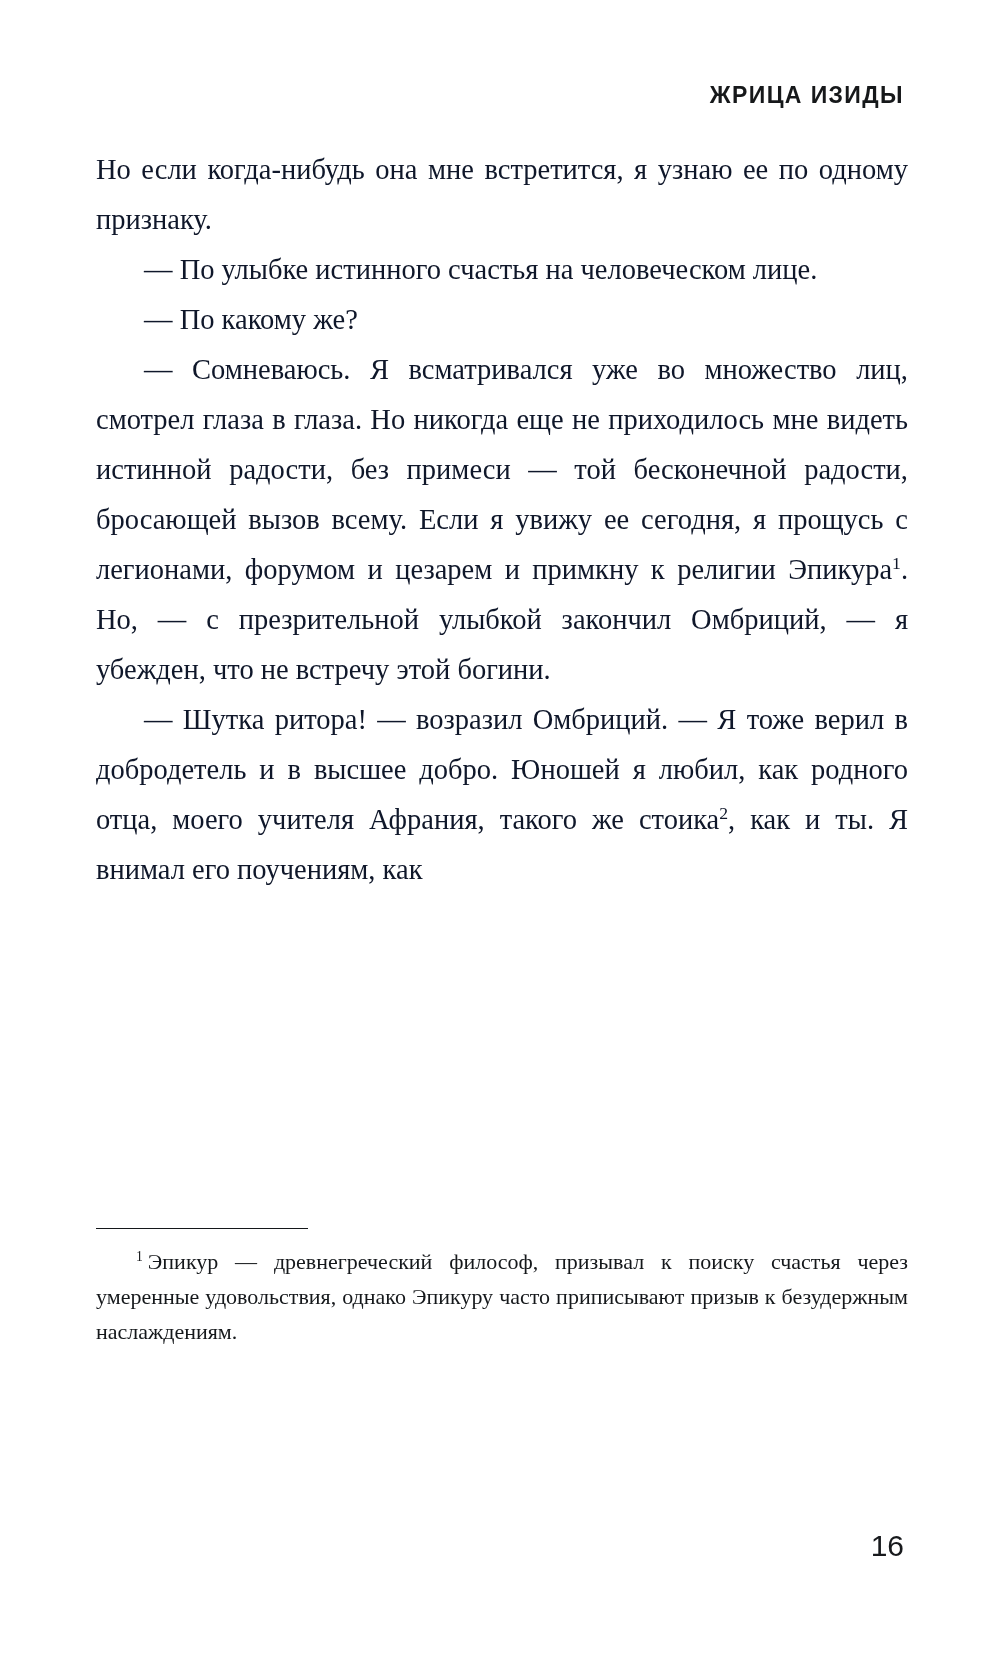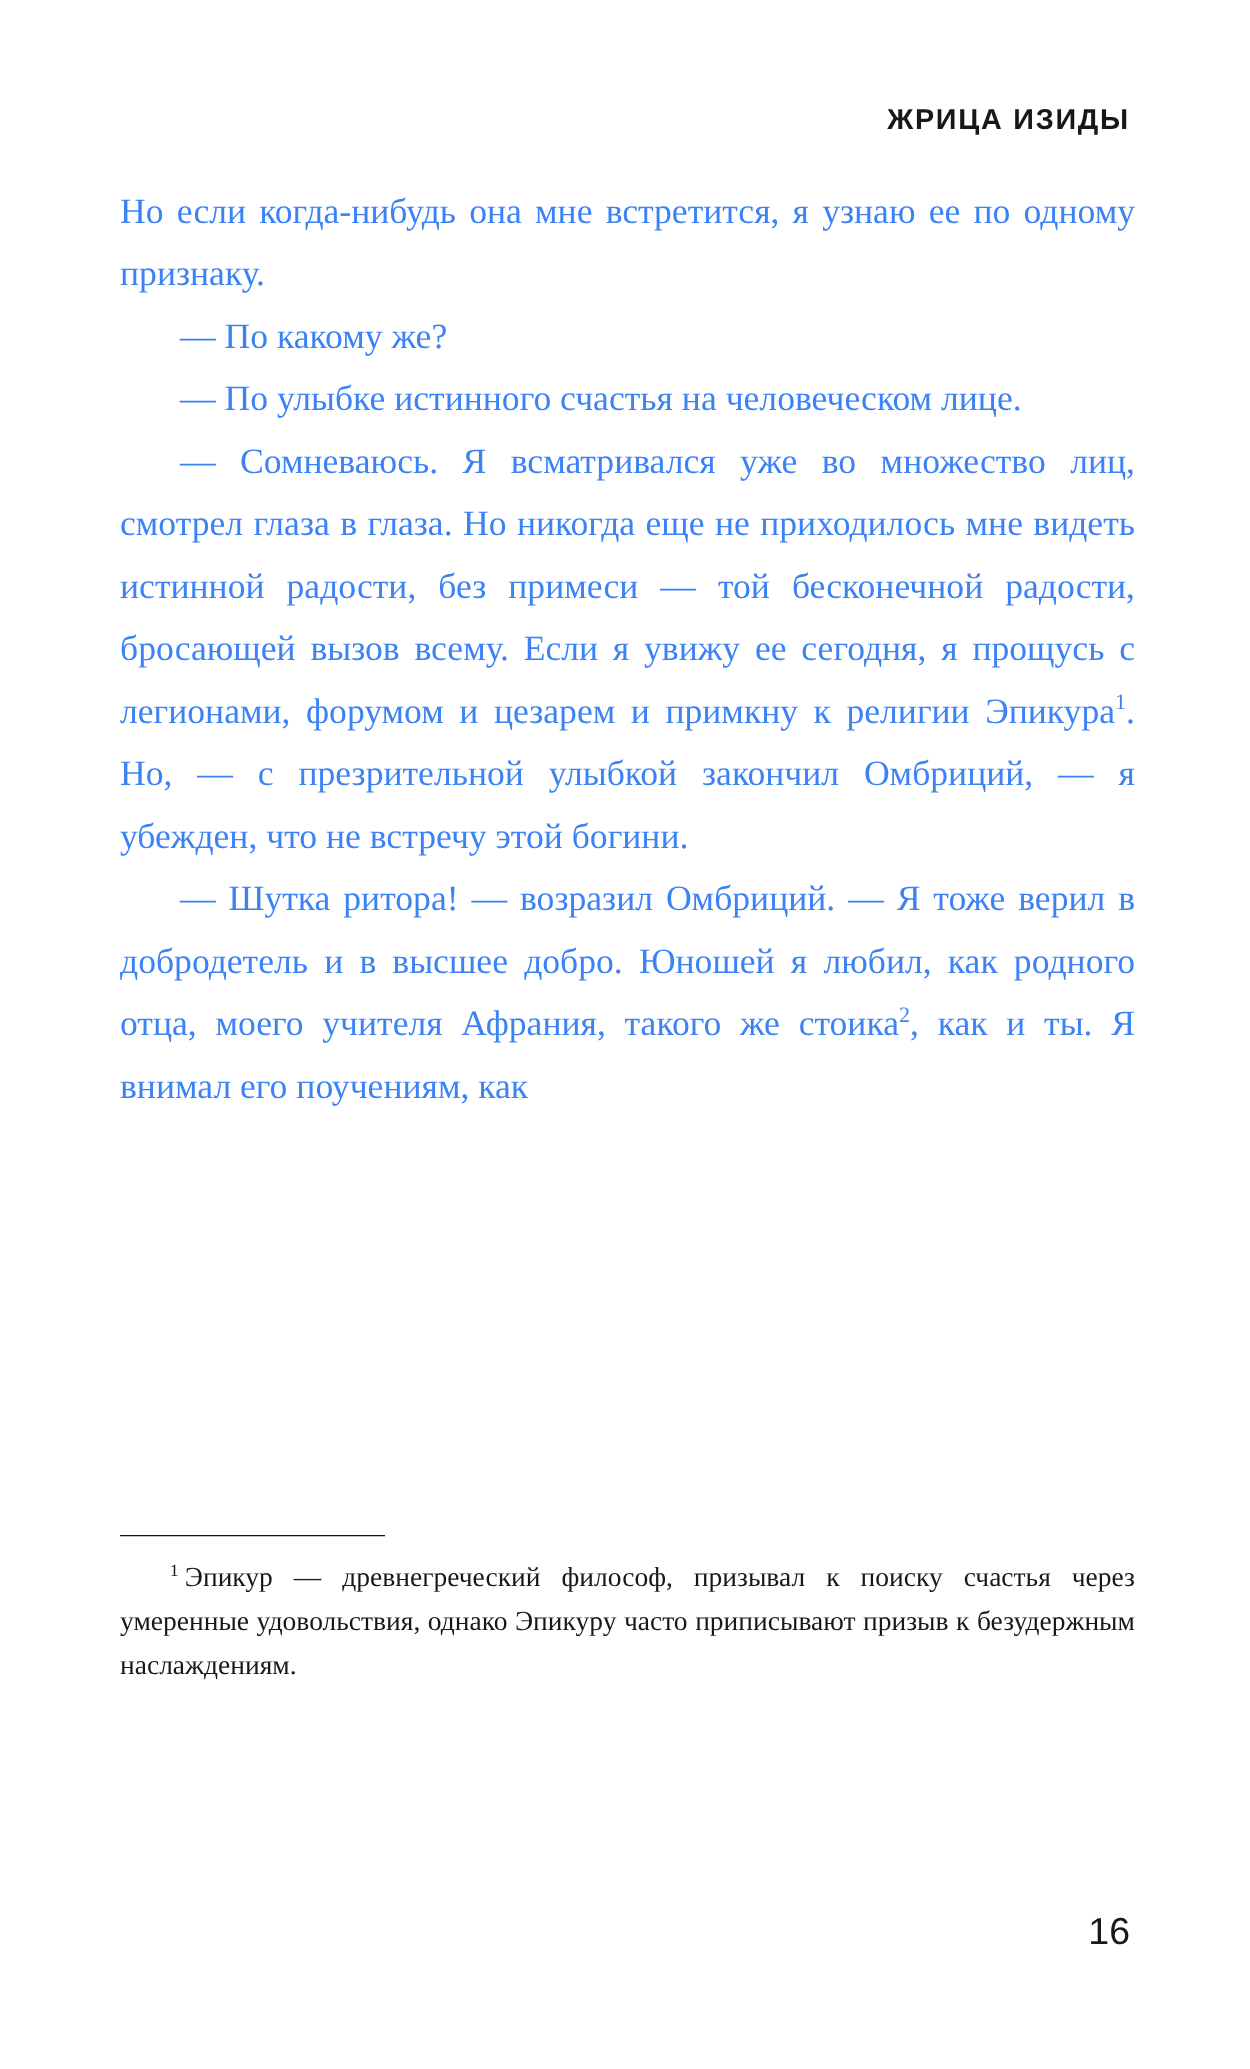--- a/index.html
+++ b/index.html
@@ -35,21 +35,21 @@
   }
   .body-text {
     position: absolute;
     top: 145px;
     left: 96px;
     width: 812px;
     font-family: "Liberation Serif", serif;
     font-size: 28.5px;
     line-height: 50px;
     text-align: justify;
-    color: #3b82f6;
+    color: #0f172a;
     -webkit-hyphens: manual;
     hyphens: manual;
   }
   .body-text p {
     margin: 0;
     text-indent: 0;
   }
   .body-text p.indent {
     text-indent: 48px;
   }
@@ -98,22 +98,22 @@
 </style>
 </head>
 <body>
 
 <div class="page">
 
   <div class="running-head">ЖРИЦА ИЗИДЫ</div>
 
   <div class="body-text">
     <p>Но если когда-нибудь она мне встретится, я узнаю ее по одному признаку.</p>
+    <p class="indent">— По улыбке истинного счастья на человеческом лице.</p>
     <p class="indent">— По какому же?</p>
-    <p class="indent">— По улыбке истинного счастья на человеческом лице.</p>
     <p class="indent">
       <span>— Сомневаюсь. Я всматривался уже во множество лиц, смотрел глаза в глаза. Но никогда еще не приходилось мне видеть истинной радости, без примеси — той бесконечной радости, бросающей вызов всему. Если я увижу ее сегодня, я прощусь с легионами, форумом и цезарем и примкну к религии Эпикура</span><sup>1</sup><span>. Но, — с презрительной улыбкой закончил Омбриций, — я убежден, что не встречу этой богини.</span>
     </p>
     <p class="indent">
       <span>— Шутка ритора! — возразил Омбриций. — Я тоже верил в добродетель и в высшее добро. Юношей я любил, как родного отца, моего учителя Афрания, такого же стоика</span><sup>2</sup><span>, как и ты. Я внимал его поучениям, как</span>
     </p>
   </div>
 
   <div class="footnote-rule"></div>
 

